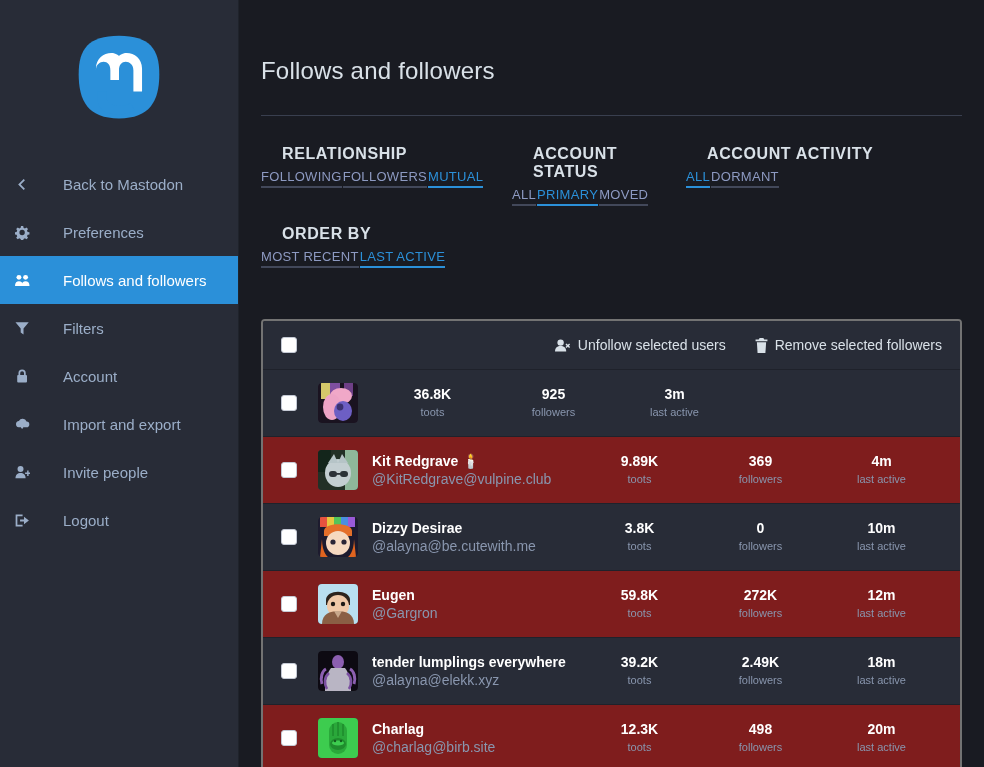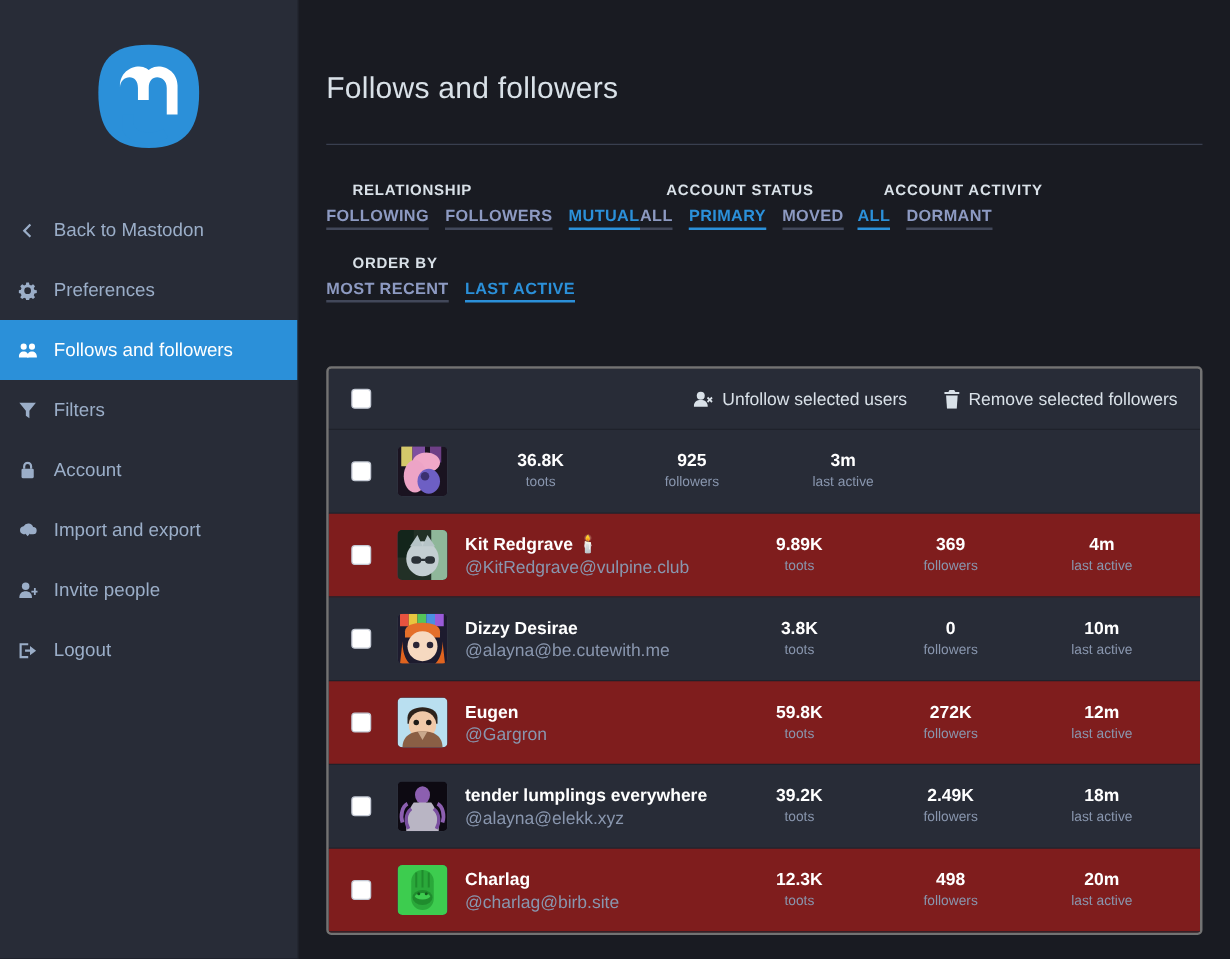--- a/index.html
+++ b/index.html
@@ -48,20 +48,21 @@
   .nav-item {
     height: 48px;
     display: flex;
     align-items: center;
     padding-left: 15px;
     color: #9baec8;
     text-decoration: none;
     font-size: 15px;
     cursor: pointer;
     user-select: none;
+    gap: 20px;
   }
   .nav-item .nav-ico {
     width: 22px;
     min-width: 22px;
     display: inline-flex;
     align-items: center;
     justify-content: flex-start;
     color: #9baec8;
     margin-right: 6px;
   }
@@ -102,30 +103,30 @@
   .filter-row {
     display: flex;
     margin-bottom: 19px;
   }
   .filter-group { }
   .fg-relationship { width: 251px; }
   .fg-status { width: 174px; }
   .fg-activity { width: 200px; }
 
   .filter-title {
-    font-size: 12px;
+    font-size: 16px;
     font-weight: bold;
     color: #d9e1e8;
     letter-spacing: 0.6px;
     text-transform: uppercase;
     margin-bottom: 6px;
     padding-left: 21px;
   }
 
-  .filter-links { display: flex; gap: 13px; font-weight: bold; }
+  .filter-links { display: flex; gap: 1px; }
 
   .filter-link {
     font-size: 13px;
     letter-spacing: 0.3px;
     color: #8d9ac2;
     text-decoration: none;
     border-bottom: 2px solid #42485a;
     padding-bottom: 2px;
     cursor: pointer;
     user-select: none;

